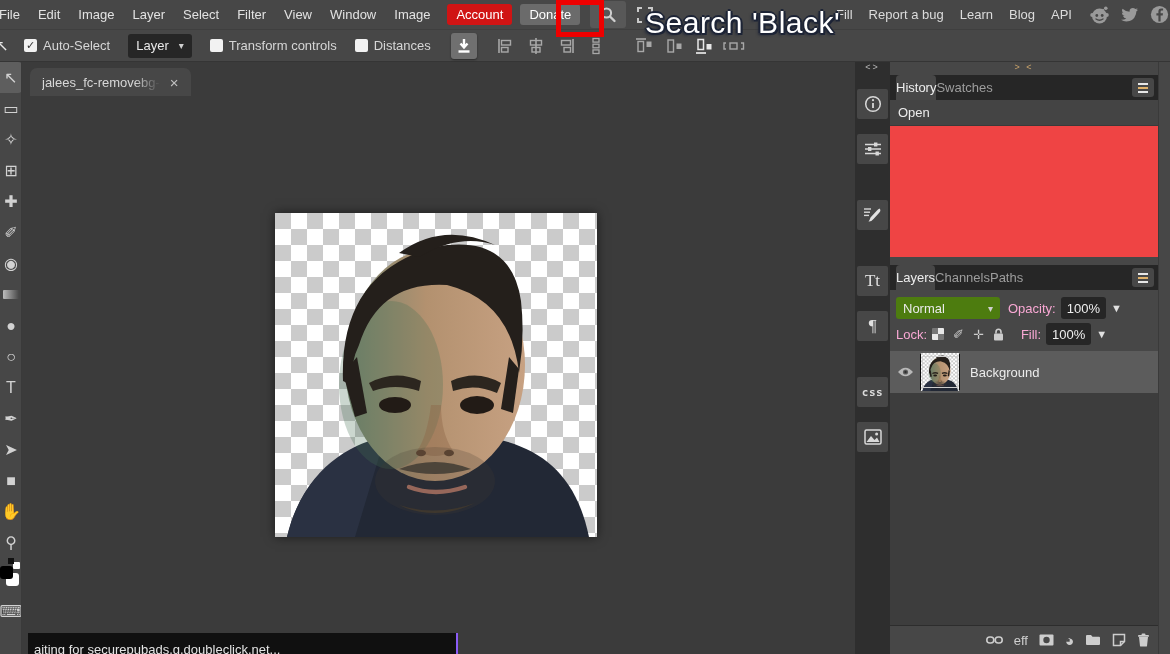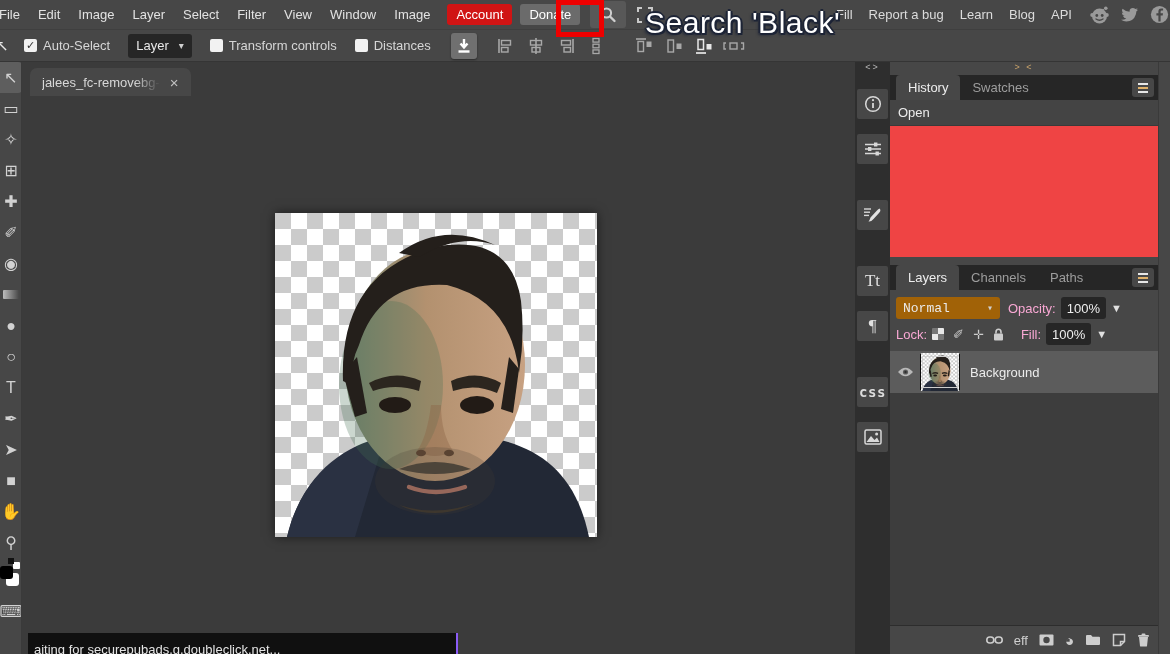--- a/index.html
+++ b/index.html
@@ -71,40 +71,40 @@
   #statusbar { position:absolute; left:0; top:633px; width:430px; height:21px; background:#101010;
     color:#e4e4e4; display:flex; align-items:center; padding:16px 6px; font-size:13px; z-index:40;
     border-right:2px solid #8b5cf6;margin-left:28px; }
   
   #strip { position:absolute; left:855px; top:62px; width:35px; height:592px; background:#2e2e2e; }
   #strip .collapse { text-align:center; color:#b8b8b8; font-size:9px; letter-spacing:2px; height:12px; }
   .strip-btn { width:31px; height:30px; background:#474747; margin:15px auto; border-radius:2px;
     display:flex; align-items:center; justify-content:center; color:#d8d8d8; }
   .strip-gap { height:6px; }
   .serifico { font-family:"Liberation Serif","DejaVu Serif",serif; font-size:17px; color:#e0e0e0; }
-  .cssico { font-size:14px; font-weight:bold; letter-spacing:0.5px; color:#dcdcdc; font-family:"DejaVu Sans Mono",monospace; }
+  .cssico { font-size:11px; font-weight:bold; letter-spacing:0.5px; color:#dcdcdc; font-family:"DejaVu Sans Mono",monospace; }
   
   #rightpanel { position:absolute; left:890px; top:62px; width:268px; height:592px; background:#474747;
     display:flex; flex-direction:column; }
   #rp-collapse { height:13px; text-align:center; color:#c9a36a; font-size:9px; letter-spacing:2px; }
   .panel-header { height:25px; background:#262626; display:flex; align-items:center; padding-left:6px; }
-  .ptab { padding:0 12px; height:25px; display:flex; align-items:center; color:#9d9d9d; }
+  .ptab { padding:0 0; height:25px; display:flex; align-items:center; color:#9d9d9d; }
   .ptab.active { background:#474747; color:#eeeeee; border-radius:4px 4px 0 0; }
   .pmenu-btn { margin-left:auto; margin-right:4px; width:22px; height:19px; background:#474747;
     border-radius:3px; display:flex; flex-direction:column; align-items:center; justify-content:center; gap:2px; }
   .pmenu-btn i { display:block; width:10px; height:2px; background:#e6e6e6; }
   .pmenu-btn i.mid { background:#e0b169; }
   #history-list { height:157px; background:#ef4444; }
   .history-row { height:26px; background:#444444; display:flex; align-items:center; padding-left:8px;
     color:#ececec; border-bottom:1px solid #3a3a3a; }
   #panel-gap { height:8px; background:#474747; }
   #layer-controls { background:#474747; padding:5px 6px 4px 6px; }
   .lc-row { display:flex; align-items:center; height:26px; }
-  #blend-select { width:104px; height:22px; background:#a16207; border-radius:3px; display:flex;
-    align-items:center; padding:6px 7px; color:#eaeaea;font-family:Liberation Mono, monospace; }
+  #blend-select { width:104px; height:22px; background:#4d7c0f; border-radius:3px; display:flex;
+    align-items:center; padding:6px 7px; color:#eaeaea; }
   #blend-select .chev { margin-left:auto; font-size:10px; color:#cfcfcf; }
   .lc-label { margin-left:8px; margin-right:5px; color:#f9a8d4; white-space:nowrap; }
   .val-box { background:#262626; border-radius:3px; height:22px; padding:0 6px; display:flex;
     align-items:center; color:#eeeeee; }
   .dd-arrow { color:#e0e0e0; font-size:11px; margin-left:5px; }
   .lock-ico { margin-right:9px; display:inline-flex; align-items:center; color:#cccccc; font-size:13px; }
   .checker-mini { width:12px; height:12px;
     background:conic-gradient(#e8e8e8 25%, #777 0 50%, #e8e8e8 0 75%, #777 0); border-radius:1px; }
   #layer-list { flex:1; background:#3d3d3d; }
   #layer-row { height:42px; background:#5c5c5c; display:flex; align-items:center; }

